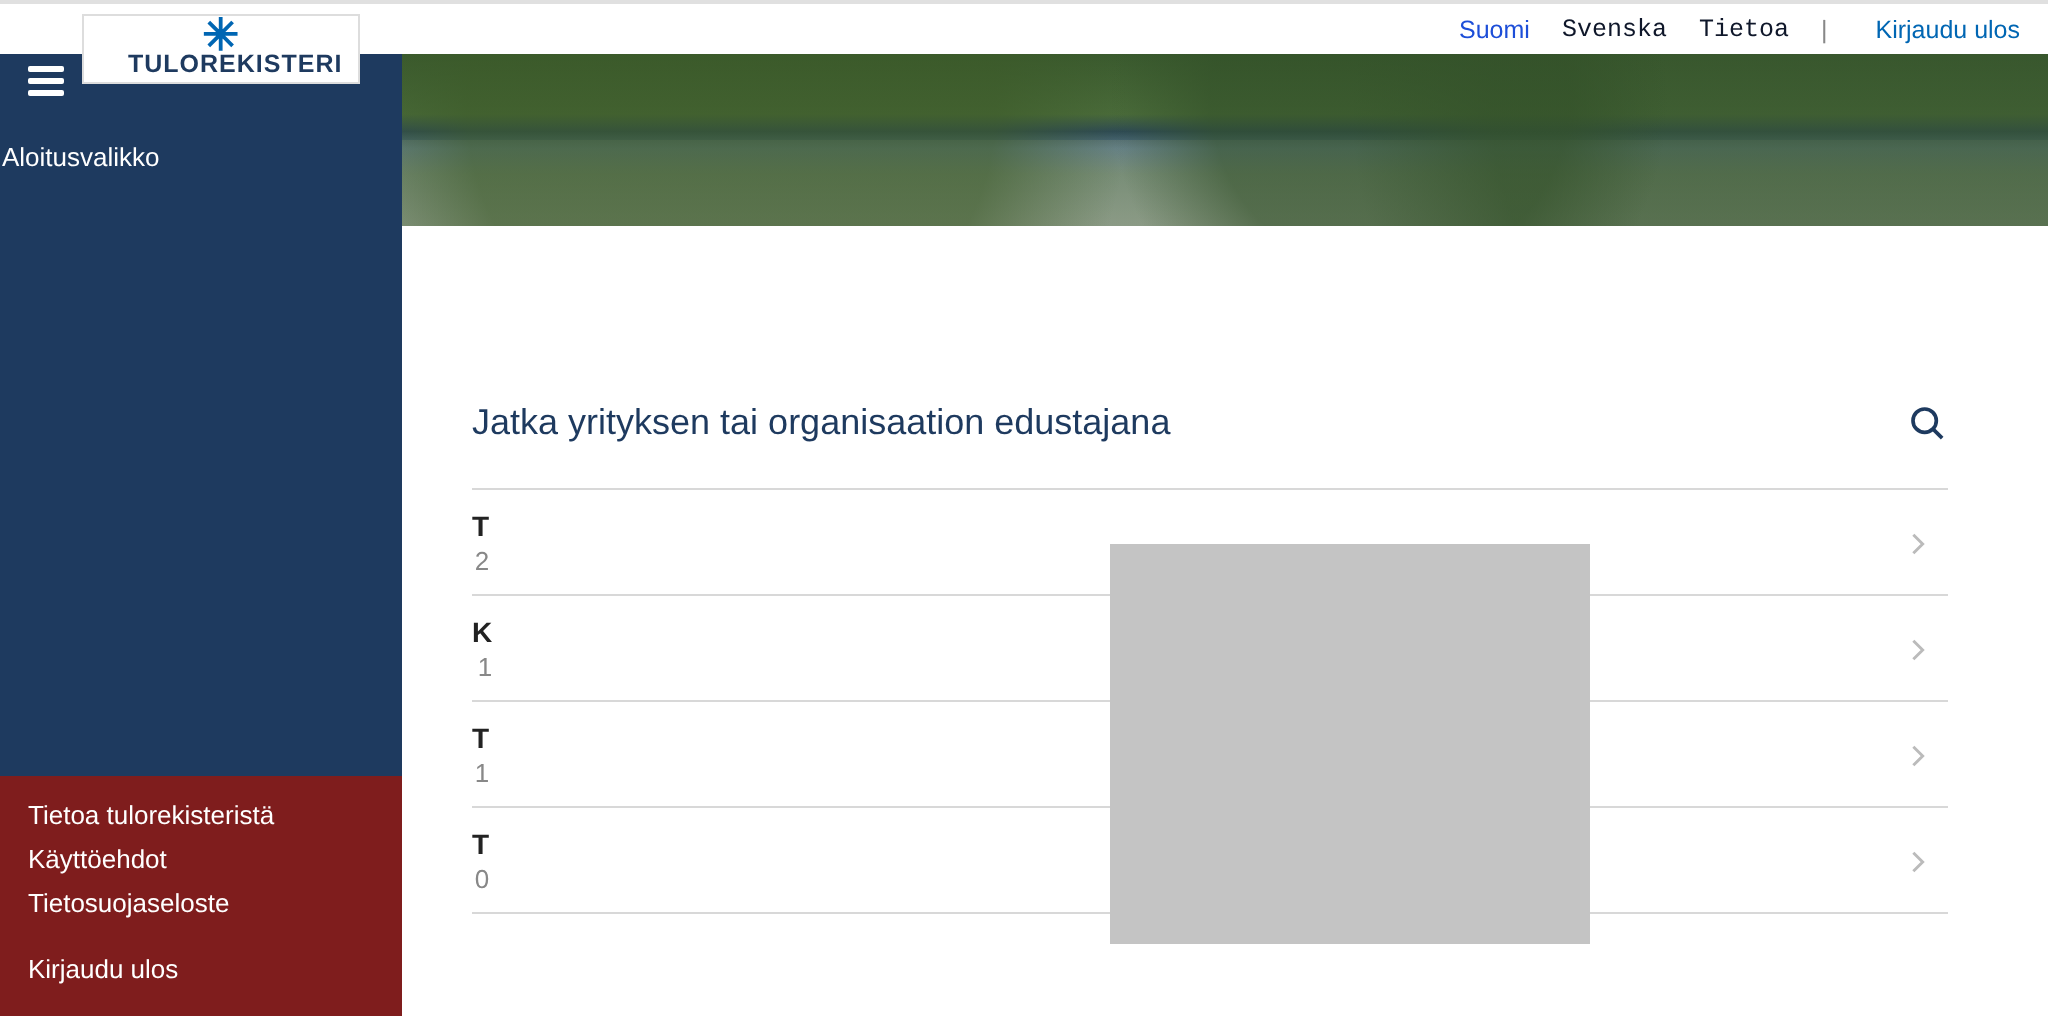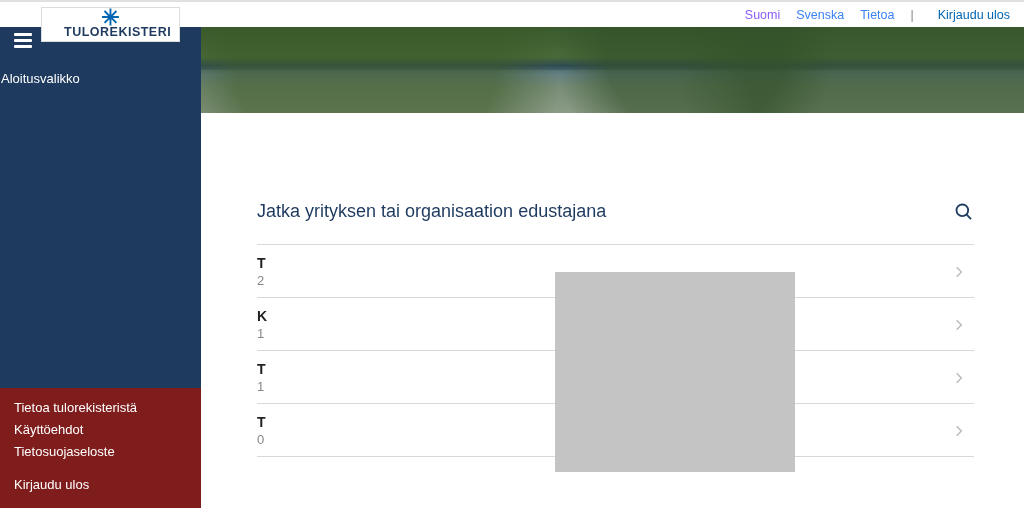--- a/index.html
+++ b/index.html
@@ -18,22 +18,22 @@
       height: 27px;
       background: #fff;
       border-top: 2px solid #e0e0e0;
       display: flex;
       justify-content: flex-end;
       align-items: center;
       padding-right: 14px;
       font-size: 12.5px;
     }
     .top-bar a { text-decoration: none; margin-left: 16px; }
-    .lang-inactive { color: #8b5cf6; }
-    .lang-active { color: #3b82f6; }
+    .lang-inactive { color: #1d4ed8; }
+    .lang-active { color: #0f172a; font-family: Liberation Mono, monospace; }
     .top-divider { color: #888; margin: 0 8px 0 16px; }
     .logout-link { color: #0066b3; }
 
     .main-wrap { display: flex; height: calc(508px - 27px); }
 
     .sidebar {
       width: 201px;
       background: #1e3a5f;
       display: flex;
       flex-direction: column;
@@ -114,21 +114,22 @@
       position: absolute;
       inset: 0;
       background:
         radial-gradient(circle at 20% 30%, rgba(60,90,40,0.6) 0 20%, transparent 30%),
         radial-gradient(circle at 60% 25%, rgba(50,80,40,0.6) 0 18%, transparent 28%),
         radial-gradient(circle at 85% 30%, rgba(55,85,45,0.6) 0 22%, transparent 32%),
         linear-gradient(to bottom, transparent 50%, rgba(120,140,130,0.4) 50%, rgba(140,155,145,0.5) 100%);
     }
 
     .content-inner {
-      padding: 88px 50px 0 56px;
+      padding: 88px 50px 0 35px;
+      text-align: right;
     }
     .section-header {
       display: flex;
       justify-content: space-between;
       align-items: center;
       margin-bottom: 22px;
     }
     .section-title {
       font-size: 18px;
       color: #1e3a5f;

